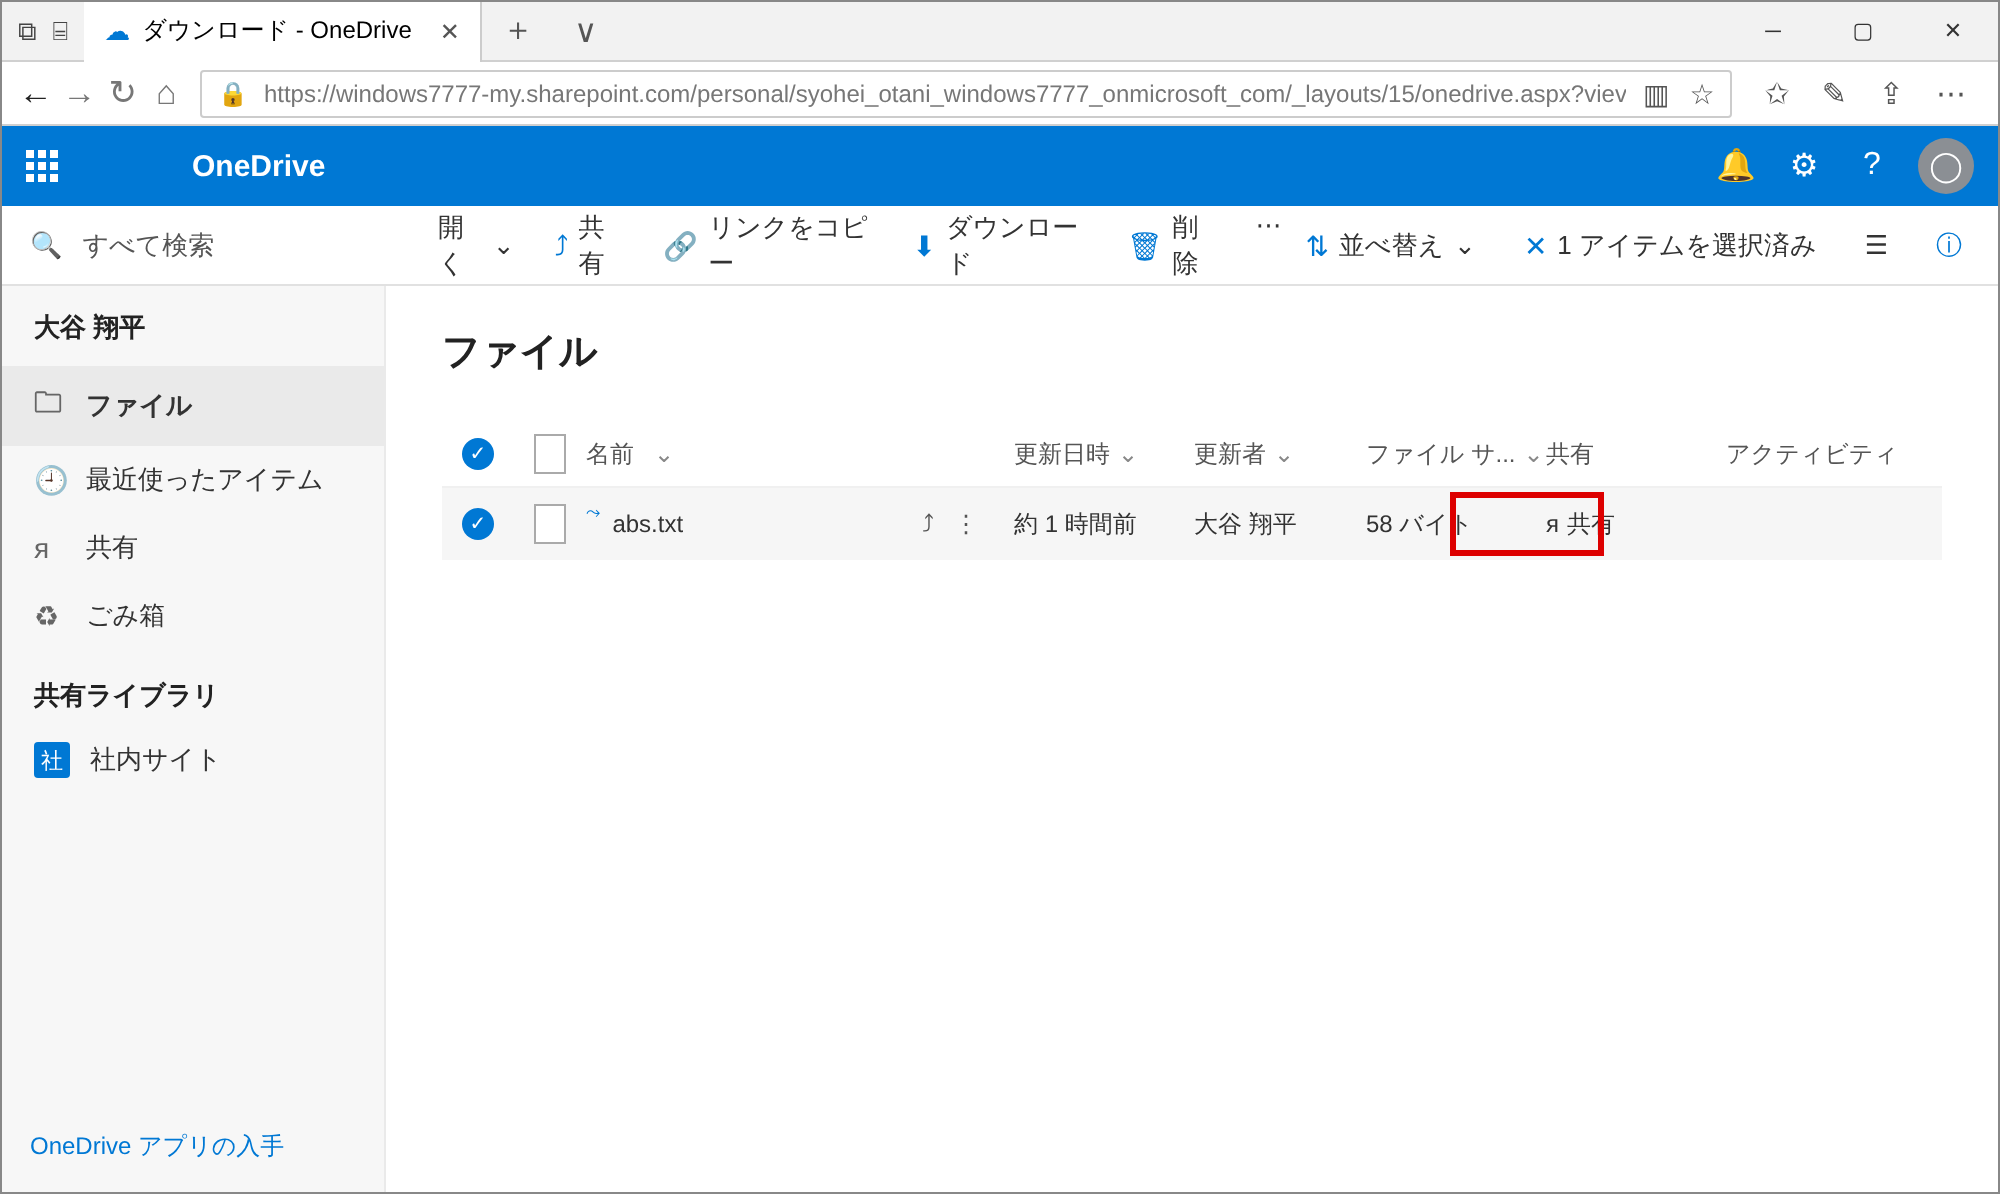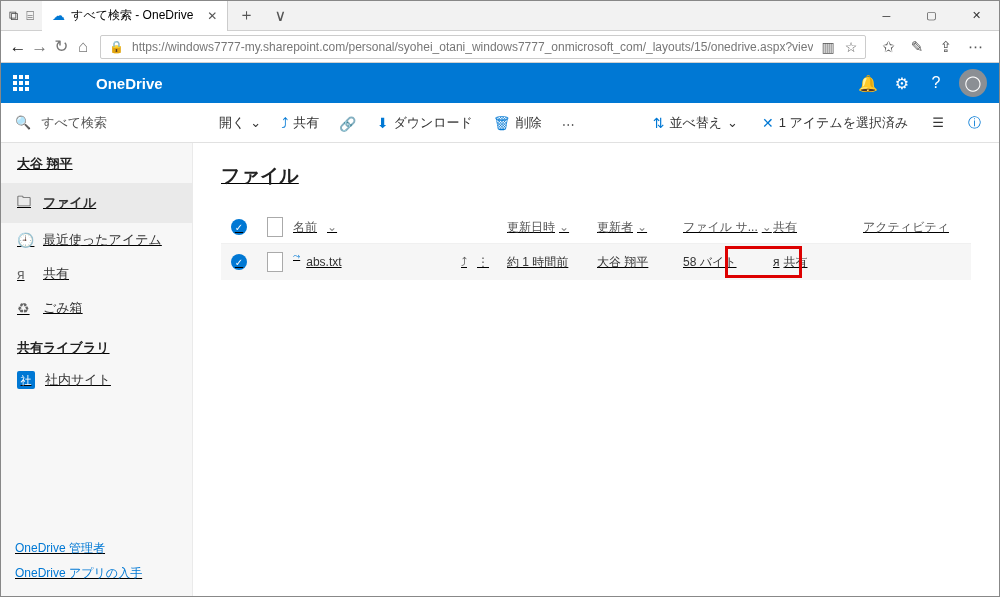--- a/index.html
+++ b/index.html
@@ -31,28 +31,28 @@
 .brandbar .waffle { width: 20px; height: 16px; display: grid; grid-template-columns: repeat(3,4px); grid-template-rows: repeat(3,4px); gap: 2px; margin-right: 18px; }
 .brandbar .waffle span { background: #fff; }
 .brandbar .name { font-size: 15px; font-weight: 600; margin-left: 45px; }
 .brandbar .brand-spacer { flex: 1; }
 .brandbar .ricon { width: 34px; display: flex; justify-content: center; align-items: center; font-size: 16px; }
 .brandbar .avatar { width: 28px; height: 28px; border-radius: 50%; background: #8b8f94; margin-left: 6px; display:flex;align-items:center;justify-content:center;color:#fff;font-size:15px; }
 
 
 .cmdbar { height: 40px; border-bottom: 1px solid #e1e1e1; display: flex; align-items: center; }
 .cmdbar .search { width: 192px; display: flex; align-items: center; padding: 0 14px; color: #555; font-size: 13px; gap: 10px; }
-.cmdbar .actions { display: flex; align-items: flex-end; flex: 1; padding-left: 20px; gap: 8px; }
+.cmdbar .actions { display: flex; align-items: flex-start; flex: 1; padding-left: 20px; gap: 8px; }
 .cmdbar .act { display: flex; align-items: center; gap: 5px; font-size: 13px; color: #333; padding: 4px 6px; }
 .cmdbar .act .i { color: #0078d4; font-size: 14px; }
 .cmdbar .right { display: flex; align-items: center; gap: 12px; padding-right: 12px; font-size: 13px; color: #333; }
 .cmdbar .right .i { color: #0078d4; font-size: 14px; }
 
 
-.main { display: flex; height: calc(597px - 30px - 32px - 40px - 40px); text-decoration: underline; }
+.main { display: flex; height: calc(597px - 30px - 32px - 40px - 40px); }
 .sidebar { width: 192px; border-right: 1px solid #eaeaea; background: #f7f7f7; display: flex; flex-direction: column; }
 .sidebar .user { padding: 12px 16px 10px; font-size: 13px; font-weight: 600; color: #222; }
 .sidebar .navitem { display: flex; align-items: center; gap: 10px; padding: 8px 16px; font-size: 13px; color: #333; }
 .sidebar .navitem.selected { background: #eaeaea; font-weight: 600; }
 .sidebar .navitem .ni { width: 16px; color: #666; font-size: 14px; }
 .sidebar .sect { padding: 14px 16px 8px; font-size: 13px; font-weight: 600; color: #222; }
 .sidebar .lib { display: flex; align-items: center; gap: 10px; padding: 6px 16px; font-size: 13px; color: #333; }
 .sidebar .lib .sq { width: 18px; height: 18px; background: #0078d4; color: #fff; display: flex; align-items: center; justify-content: center; font-size: 11px; border-radius: 2px; }
 .sidebar .newlink { padding: 10px 28px; font-size: 13px; color: #0078d4; }
 .sidebar .flexspace { flex: 1; }
@@ -83,21 +83,21 @@
 </head>
 <body>
 
 <div class="titlebar">
   <div class="left-icons">
     <span>⧉</span>
     <span>⌸</span>
   </div>
   <div class="tab">
     <span class="cloud">☁</span>
-    <span>すべて検索 - OneDrive</span>
+    <span>ダウンロード - OneDrive</span>
     <span class="close">✕</span>
   </div>
   <div class="newtab">＋</div>
   <div class="newtab">∨</div>
   <div class="spacer"></div>
   <div class="win-controls">
     <div>─</div>
     <div>▢</div>
     <div>✕</div>
   </div>
@@ -153,20 +153,21 @@
     <div class="act">
       <span>開く</span>
       <span class="sorticon">⌄</span>
     </div>
     <div class="act">
       <span class="i">⤴</span>
       <span>共有</span>
     </div>
     <div class="act">
       <span class="i">🔗</span>
+      <span>リンクをコピー</span>
     </div>
     <div class="act">
       <span class="i">⬇</span>
       <span>ダウンロード</span>
     </div>
     <div class="act">
       <span class="i">🗑</span>
       <span>削除</span>
     </div>
     <div class="act">⋯</div>
@@ -205,21 +206,20 @@
       <span class="ni">♻</span>
       <span>ごみ箱</span>
     </div>
     <div class="sect">共有ライブラリ</div>
     <div class="lib">
       <span class="sq">社</span>
       <span>社内サイト</span>
     </div>
     <div class="flexspace"></div>
     <div class="bottomlinks">
-      <div>OneDrive 管理者</div>
       <div>OneDrive アプリの入手</div>
     </div>
   </div>
 
   <div class="content">
     <h1>ファイル</h1>
     <div class="table">
       <div class="thead">
         <div class="col-check">
             <span class="chk">✓</span>

